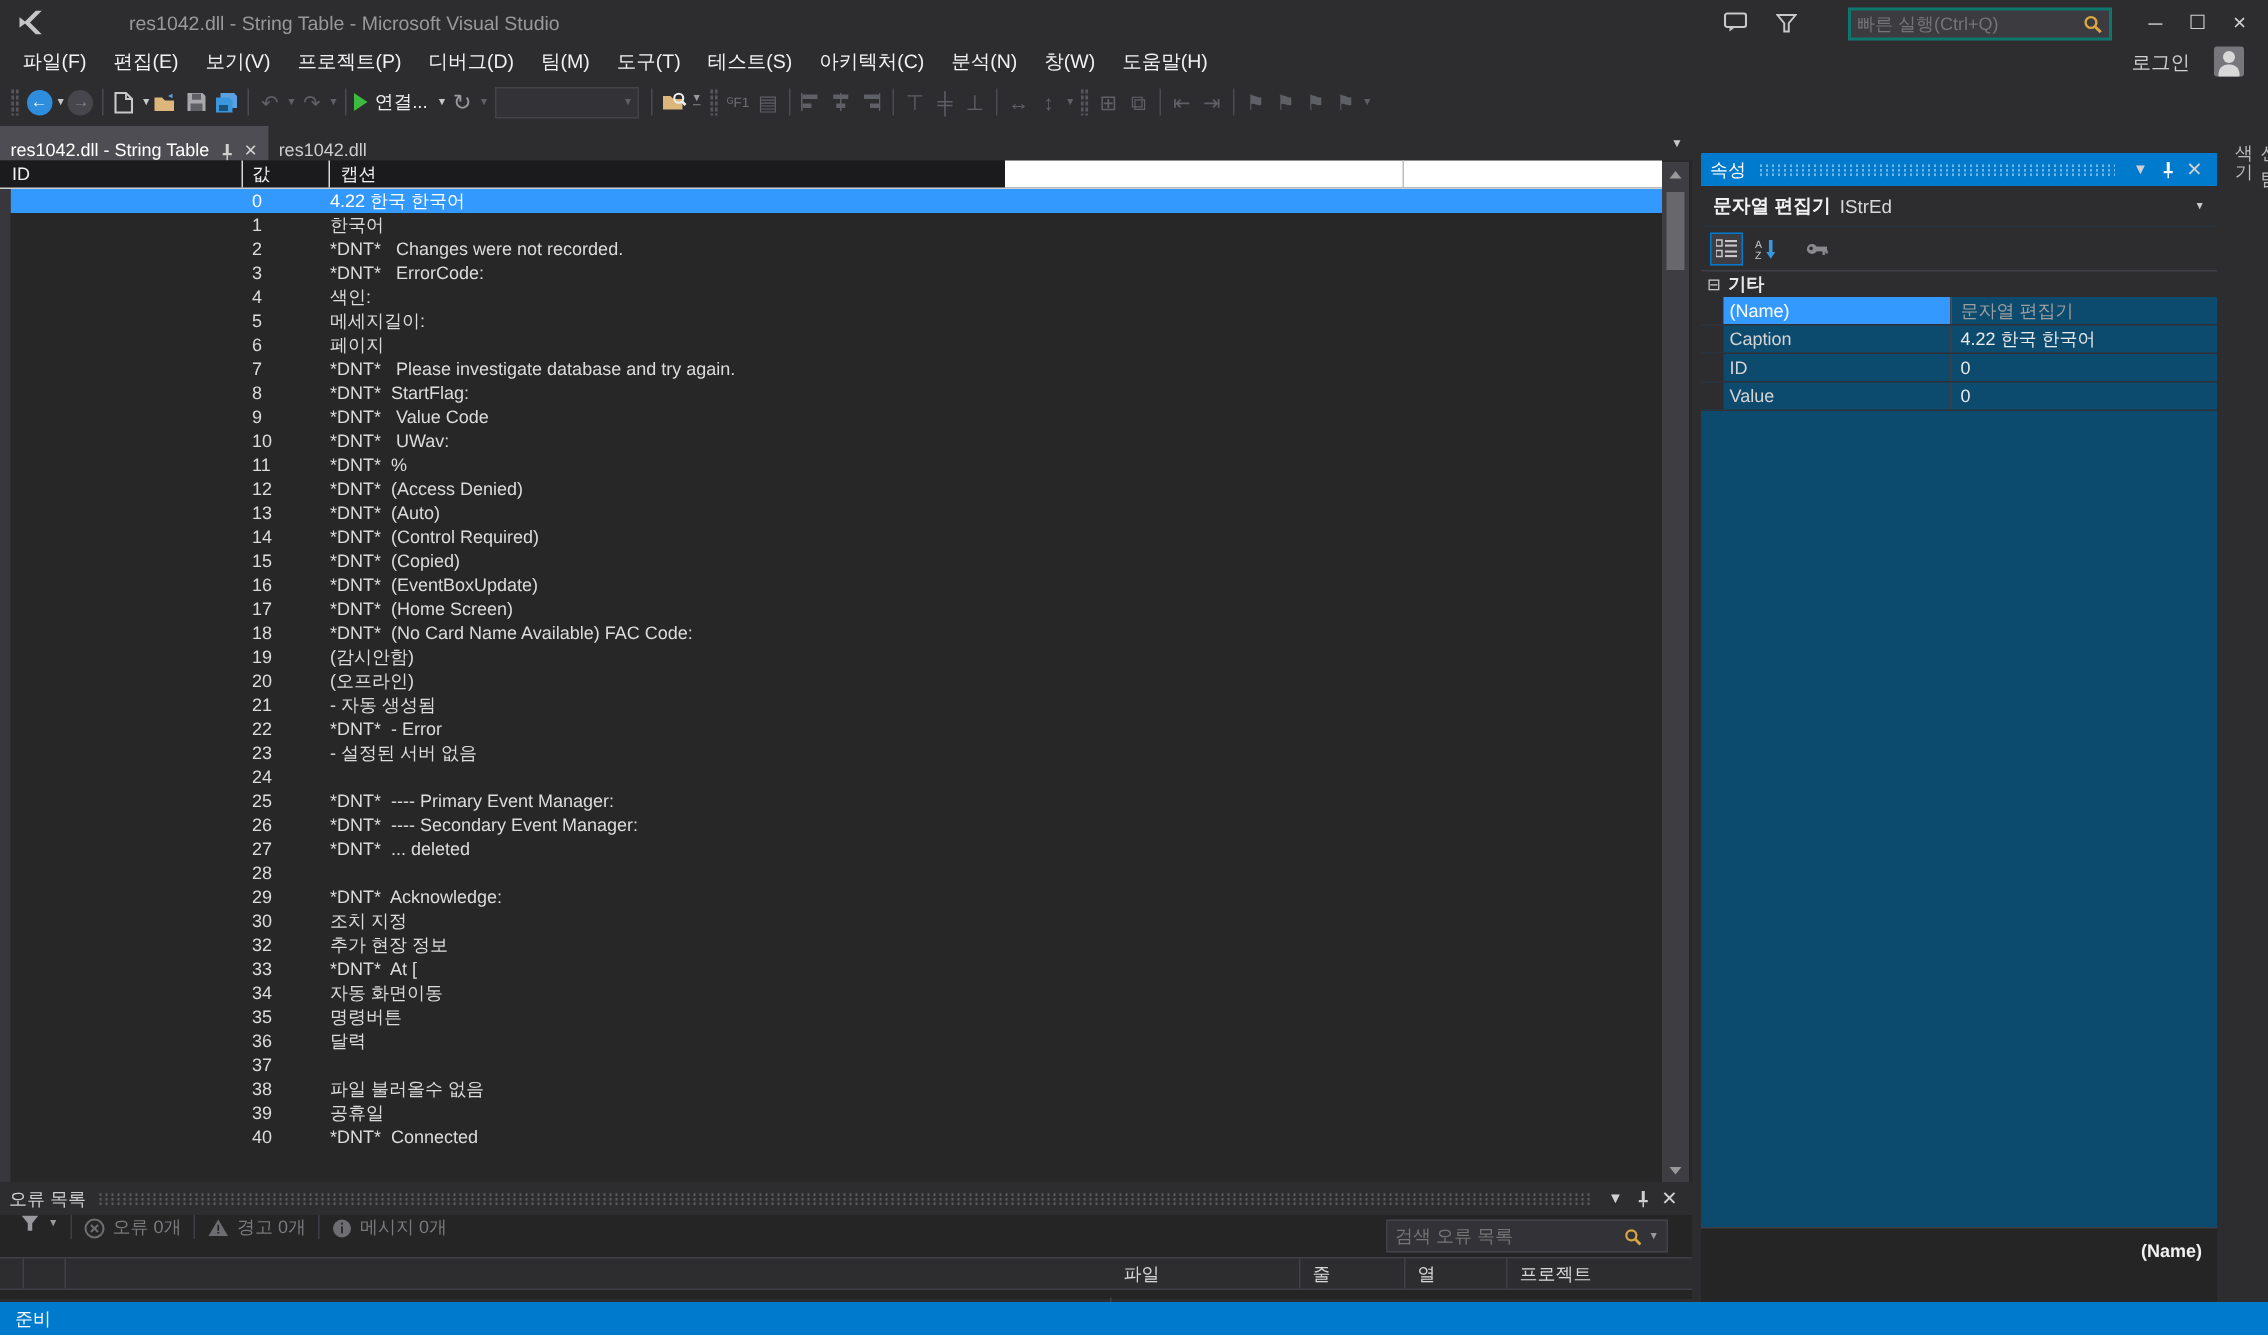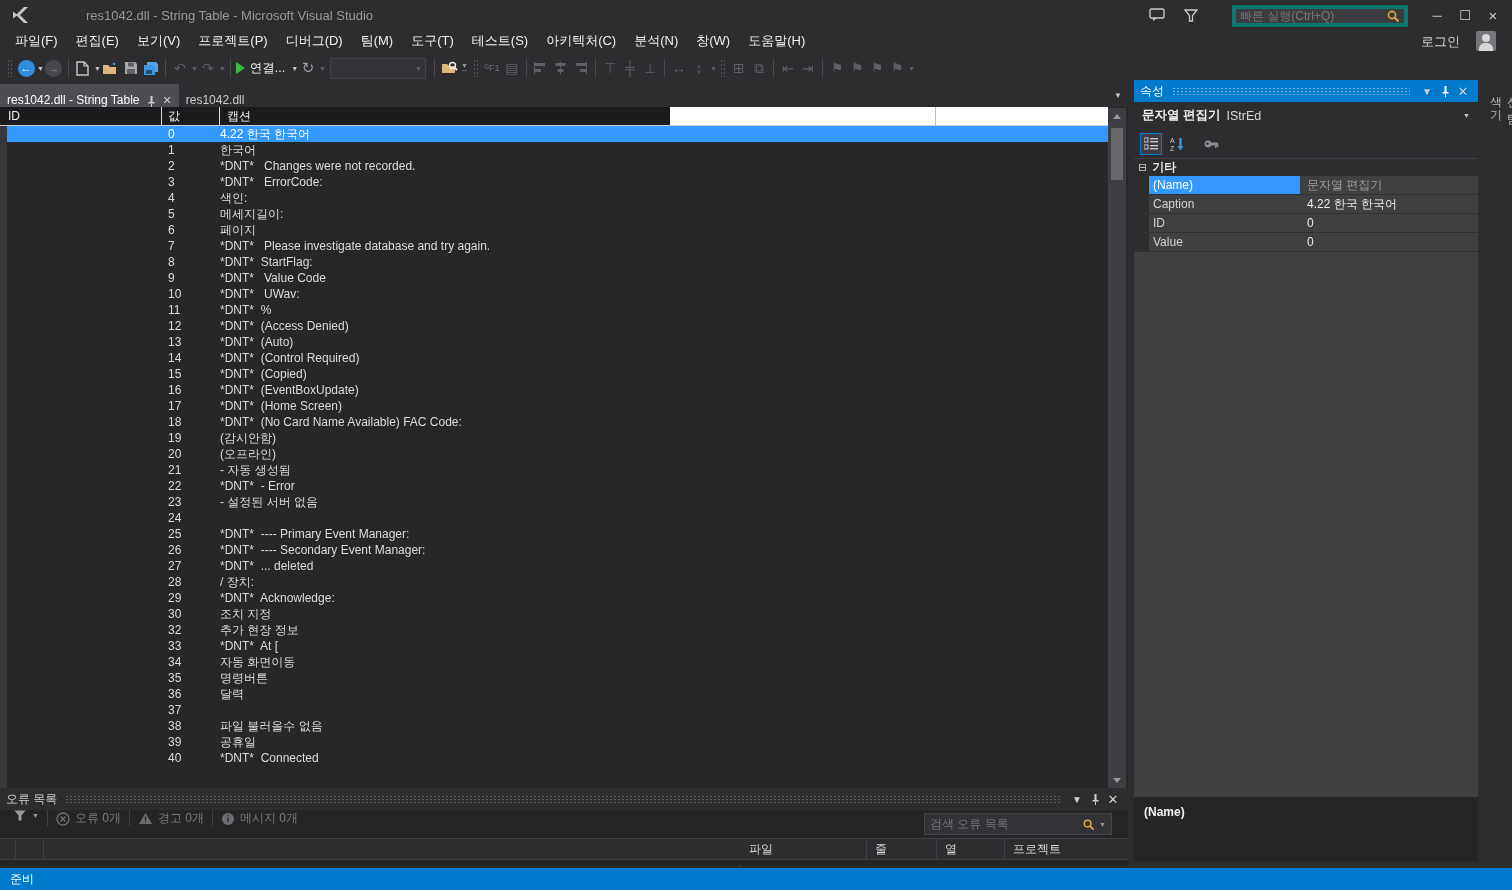--- a/index.html
+++ b/index.html
@@ -5,21 +5,21 @@
   * { margin:0; padding:0; box-sizing:border-box; }
   html,body { background:#1e1e1e; }
   body { font-family:"Liberation Sans","DejaVu Sans",sans-serif; }
   .app { position:relative; width:1512px; height:890px; background:#2d2d30; overflow:hidden; color:#f1f1f1; }
 
   
   .titlebar { position:absolute; left:0; top:0; width:1512px; height:30px; background:#2d2d30; }
   .vs-logo { position:absolute; left:12px; top:7px; width:18px; height:16px; }
   .win-title { position:absolute; left:86px; top:8px; font-size:13px; color:#999999; }
   .tb-icon { position:absolute; top:6px; width:22px; height:18px; display:flex; align-items:center; justify-content:center; cursor:pointer; }
-  .quick-launch { position:absolute; left:1232px; top:5px; width:176px; height:22px; background:#3b3b40; border:4px solid #0f766e; display:flex; align-items:center; padding:0 4px; }
+  .quick-launch { position:absolute; left:1232px; top:5px; width:176px; height:22px; background:#3b3b40; border:2px solid #0f766e; display:flex; align-items:center; padding:0 4px; }
   .quick-launch input { flex:1; background:transparent; border:none; outline:none; color:#a6a6a6; font-size:12px; font-family:inherit; min-width:0; }
   .winbtn { position:absolute; top:5px; width:26px; height:20px; color:#cfcfcf; font-size:13px; display:flex; align-items:center; justify-content:center; cursor:pointer; }
 
   
   .menubar { position:absolute; left:0; top:30px; width:1512px; height:22px; background:#2d2d30; display:flex; align-items:center; padding-left:6px; }
   .menu-item { font-size:13px; color:#f1f1f1; padding:2px 9px; cursor:pointer; }
   .login-label { position:absolute; right:52px; top:33px; font-size:13px; color:#d0d0d0; cursor:pointer; }
   .avatar { position:absolute; right:16px; top:31px; width:20px; height:20px; background:#77777b; border-radius:2px; overflow:hidden; cursor:pointer; }
   .avatar .head { position:absolute; left:6px; top:3px; width:8px; height:8px; border-radius:50%; background:#d8d8d8; }
   .avatar .body { position:absolute; left:3px; top:12px; width:14px; height:9px; border-radius:6px 6px 0 0; background:#d8d8d8; }
@@ -86,21 +86,21 @@
   .error-title { background:#2d2d30; color:#d0d0d0; }
   .err-toolbar { height:28px; display:flex; align-items:flex-start; padding-left:6px; position:relative; background:#252526; }
   .err-group { display:flex; align-items:center; color:#7a7a7e; font-size:12px; gap:5px; padding:0 8px; }
   .esep { width:1px; height:16px; background:#3f3f46; }
   .err-search { position:absolute; right:16px; top:3px; width:188px; height:22px; background:#333337; border:1px solid #434346; display:flex; align-items:center; padding:0 5px; }
   .err-search input { flex:1; background:transparent; border:none; outline:none; color:#9a9a9a; font-size:12px; font-family:inherit; min-width:0; }
   .err-header { height:22px; display:flex; background:#2d2d30; border-top:1px solid #3f3f46; border-bottom:1px solid #3f3f46; }
   .eh-cell { height:100%; display:flex; align-items:center; font-size:12px; color:#d8d8d8; padding-left:8px; border-right:1px solid #3f3f46; }
 
   
-  .props { position:absolute; left:1134px; top:80px; width:344px; height:782px; background:#404040; }
+  .props { position:absolute; left:1134px; top:102px; width:344px; height:782px; background:#0c4a6e;text-align:right; }
   .props-title { background:#007acc; color:#ffffff; }
   .props-title .dots { background-image:radial-gradient(rgba(255,255,255,0.45) 1px, transparent 1px); background-size:4px 3px; }
   .obj-row { height:27px; display:flex; align-items:center; padding:0 8px; background:#2d2d30; font-size:12.5px; position:relative; cursor:pointer; }
   .obj-row b { font-weight:bold; color:#f1f1f1; margin-right:6px; }
   .obj-row .typ { color:#d8d8d8; }
   .obj-row .dd { position:absolute; right:8px; }
   .props-toolbar { height:29px; display:flex; align-items:center; padding-left:6px; background:#2d2d30; gap:4px; }
   .pt-btn { width:22px; height:22px; display:flex; align-items:center; justify-content:center; cursor:pointer; }
   .pt-btn.sel { border:1px solid #007acc; background:#3e3e42; }
   .cat-row { height:18px; display:flex; align-items:center; gap:5px; font-size:12px; font-weight:bold; color:#e8e8e8; background:#2d2d30; padding-left:4px; border-top:1px solid #3f3f46; }
@@ -460,21 +460,20 @@
           <div class="cell-cap">*DNT*  ---- Secondary Event Manager:</div>
         </div>
         <div class="grid-row">
           <div class="cell-id"></div>
           <div class="cell-val">27</div>
           <div class="cell-cap">*DNT*  ... deleted</div>
         </div>
         <div class="grid-row">
           <div class="cell-id"></div>
           <div class="cell-val">28</div>
-          <div class="cell-cap">/ 장치:</div>
         </div>
         <div class="grid-row">
           <div class="cell-id"></div>
           <div class="cell-val">29</div>
           <div class="cell-cap">*DNT*  Acknowledge:</div>
         </div>
         <div class="grid-row">
           <div class="cell-id"></div>
           <div class="cell-val">30</div>
           <div class="cell-cap">조치 지정</div>

